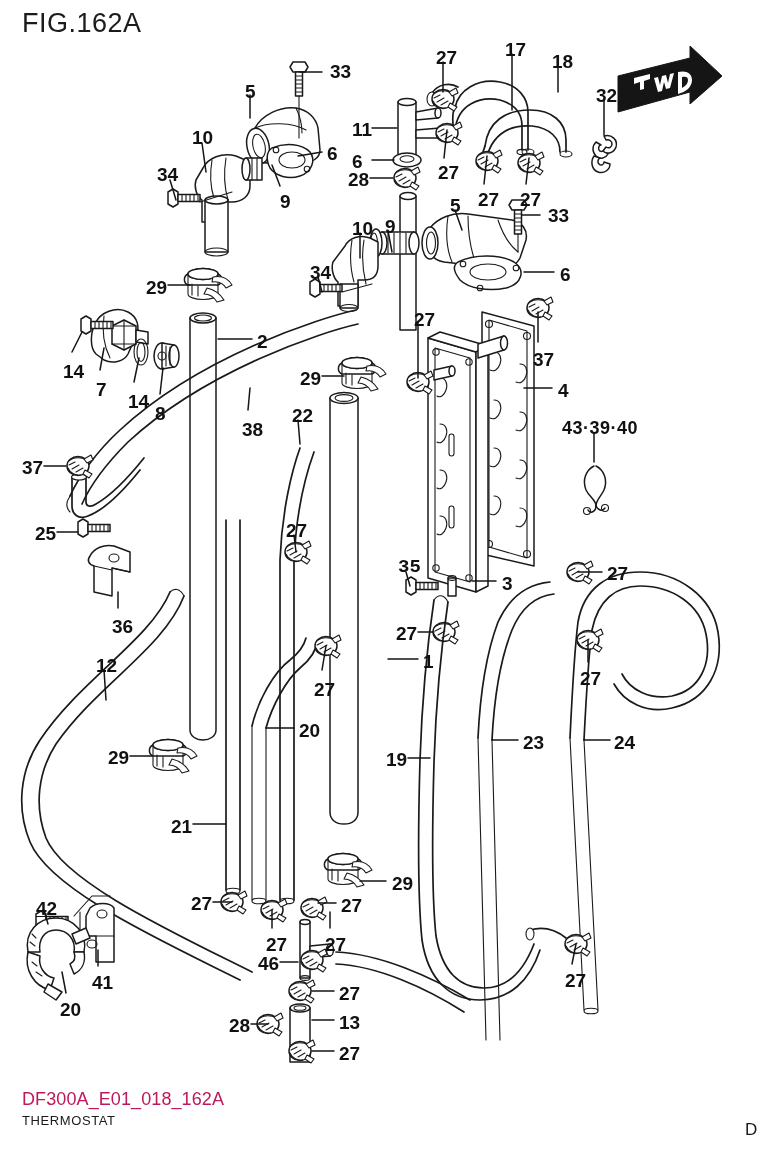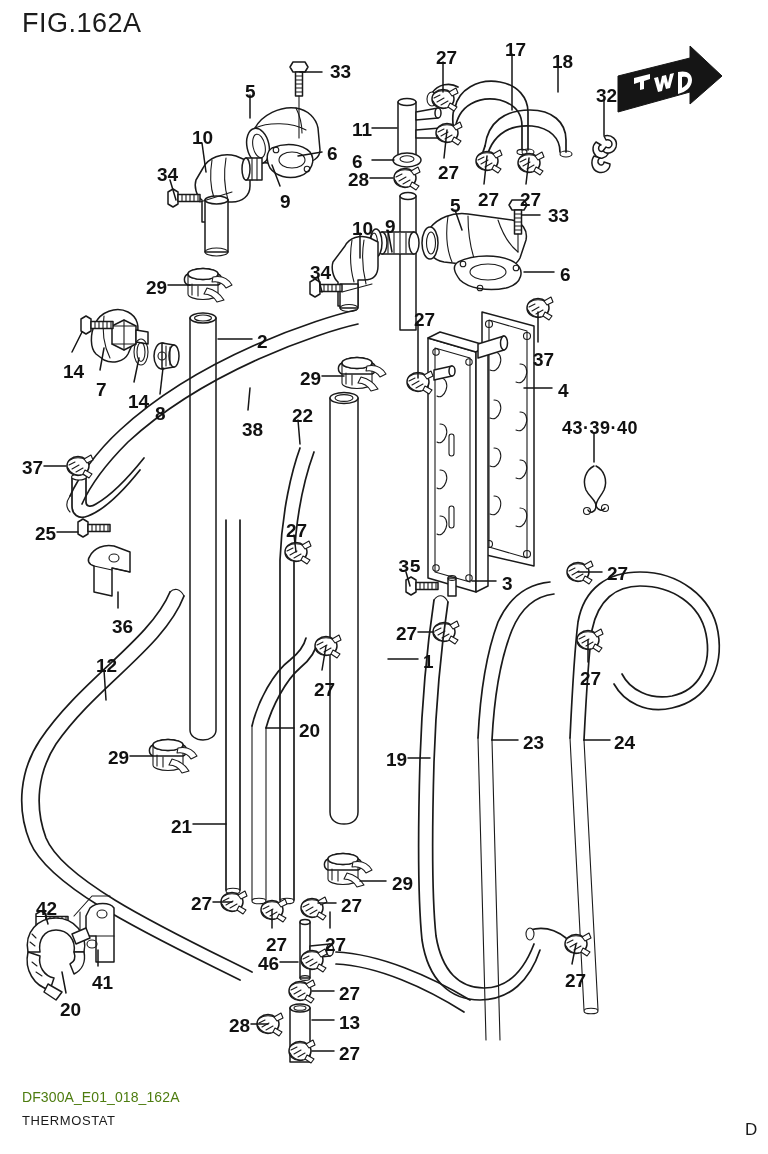--- a/index.html
+++ b/index.html
@@ -9,21 +9,21 @@
   }
   #page{position:absolute;left:0;top:0;width:652px;height:1154px;background:#fff;}
 
   
   #fig-title{
     position:absolute;left:22px;top:8px;
     font-size:27px;font-weight:400;letter-spacing:0.5px;color:#1b1b1b;
   }
 
   
-  #footer-code{position:absolute;left:22px;top:1089px;font-size:14px;color:#4d7c0f;letter-spacing:0.1px;}
+  #footer-code{position:absolute;left:22px;top:1089px;font-size:18px;color:#be185d;letter-spacing:0.1px;}
   #footer-name{position:absolute;left:22px;top:1113px;font-size:13px;color:#1b1b1b;letter-spacing:0.6px;}
   #footer-rev{position:absolute;left:745px;top:1120px;font-size:17px;color:#1b1b1b;}
 
   
   #drawing{position:absolute;left:0;top:0;width:768px;height:1154px;}
 
   
   .num{
     position:absolute;font-size:19px;font-weight:bold;color:#111;
     letter-spacing:0px;white-space:nowrap;line-height:1;

